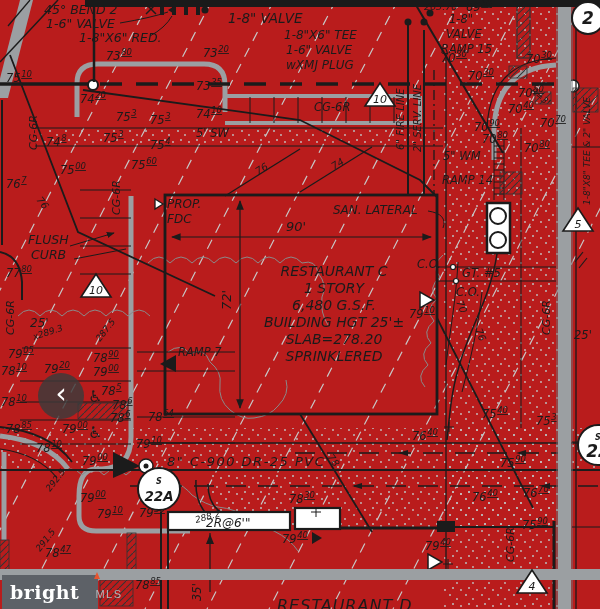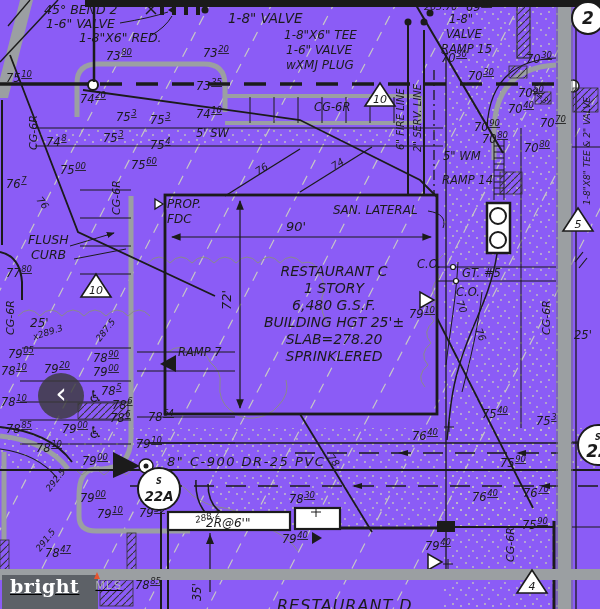--- a/index.html
+++ b/index.html
@@ -1,25 +1,25 @@
 <!DOCTYPE html>
 <html><head>
 <meta charset="utf-8">
 <style>
   html,body{margin:0;padding:0;background:#e9e9e9;}
-  .frame{position:relative;width:600px;height:609px;background:#8b5cf6;overflow:hidden;
+  .frame{position:relative;width:600px;height:609px;background:#b91c1c;overflow:hidden;
          font-family:"DejaVu Sans",sans-serif;}
   svg text{font-family:"DejaVu Sans",sans-serif;font-style:italic;fill:#1b1b1b;}
   .prev-btn{position:absolute;left:38px;top:373px;width:46px;height:46px;border-radius:50%;
             background:rgba(58,58,58,0.82);border:none;cursor:pointer;display:flex;
             align-items:center;justify-content:center;z-index:5;}
   .prev-btn span{color:#ffffff;font-size:28px;line-height:1;font-family:"DejaVu Sans",sans-serif;
             margin-top:-4px;}
   .logo{position:absolute;left:2px;top:575px;width:96px;height:34px;background:#5d6167;
-        display:flex;padding-left:8px;box-sizing:border-box;z-index:6;text-decoration:underline;}
+        display:flex;align-items:center;padding-left:8px;box-sizing:border-box;z-index:6;}
   .logo .brand{color:#ffffff;font-family:"DejaVu Serif",serif;font-size:19px;font-weight:600;
         letter-spacing:0.5px;position:relative;}
   .logo .flame{position:absolute;right:-2px;top:-3px;width:0;height:0;
         border-left:3px solid transparent;border-right:3px solid transparent;
         border-bottom:7px solid #e8542e;}
   .logo .suffix{color:#b4b7ba;font-size:11px;margin-left:16px;letter-spacing:1.5px;
         font-family:"Liberation Sans",sans-serif;margin-top:4px;}
 </style>
 </head>
 <body>

